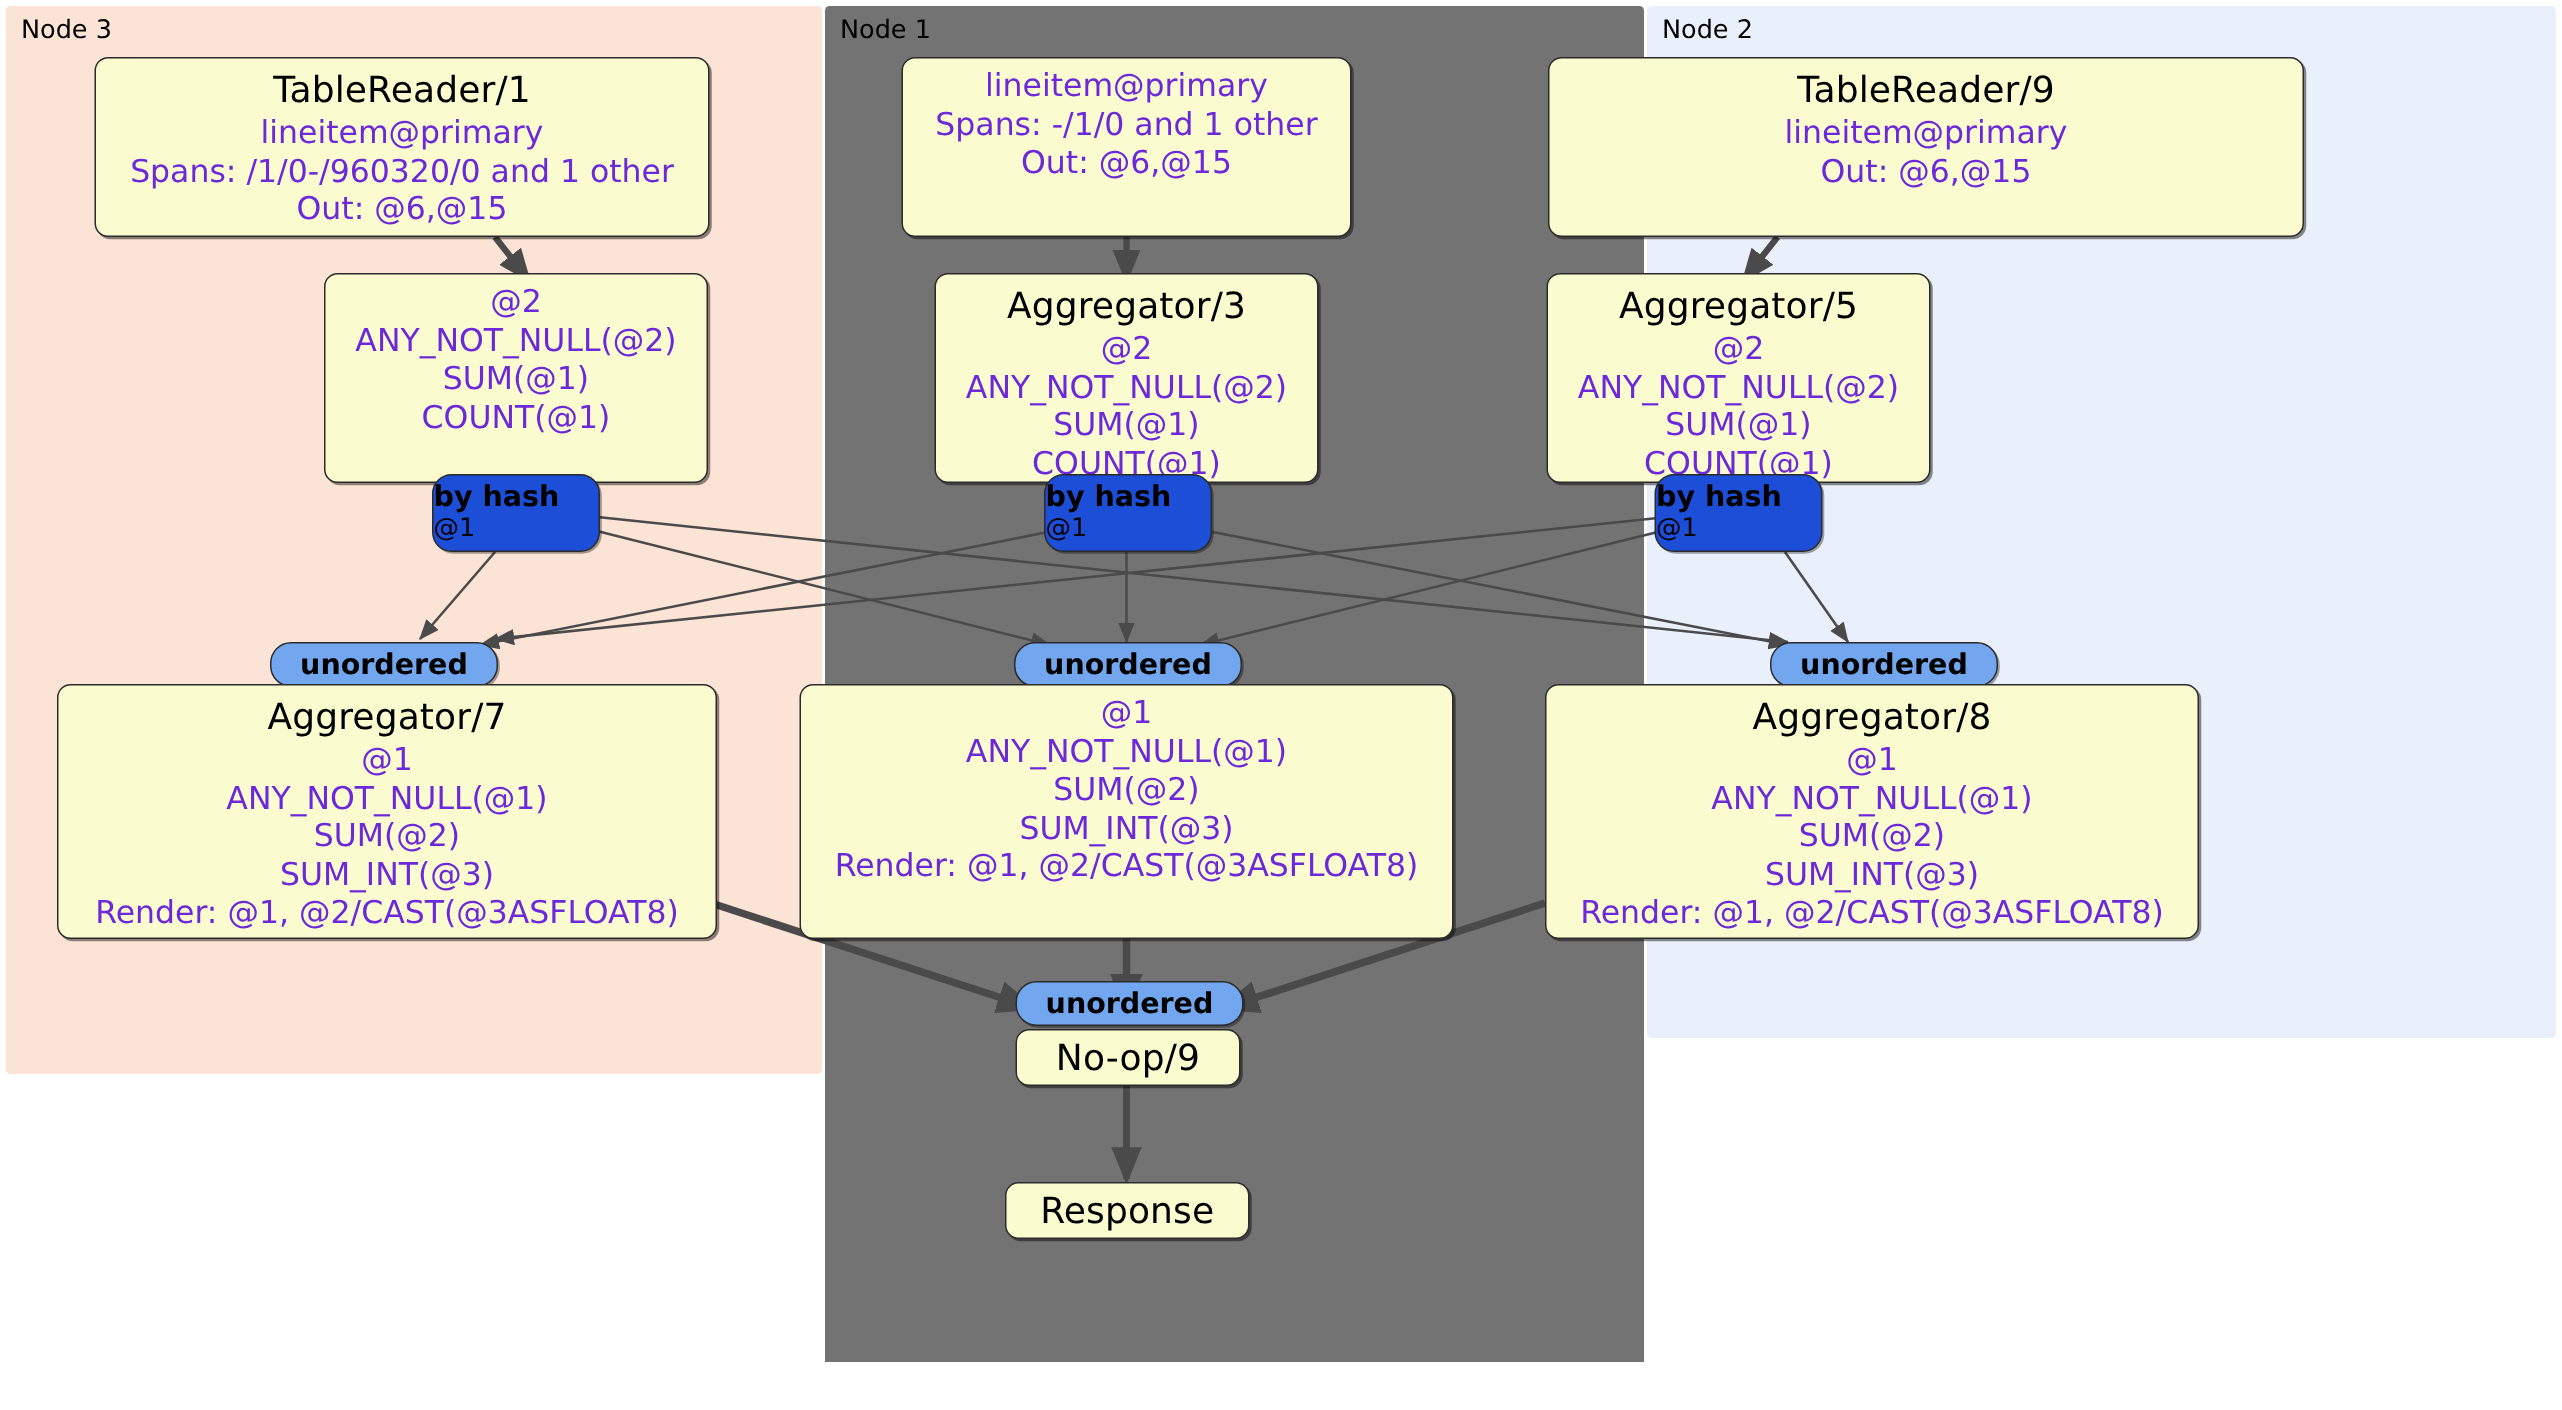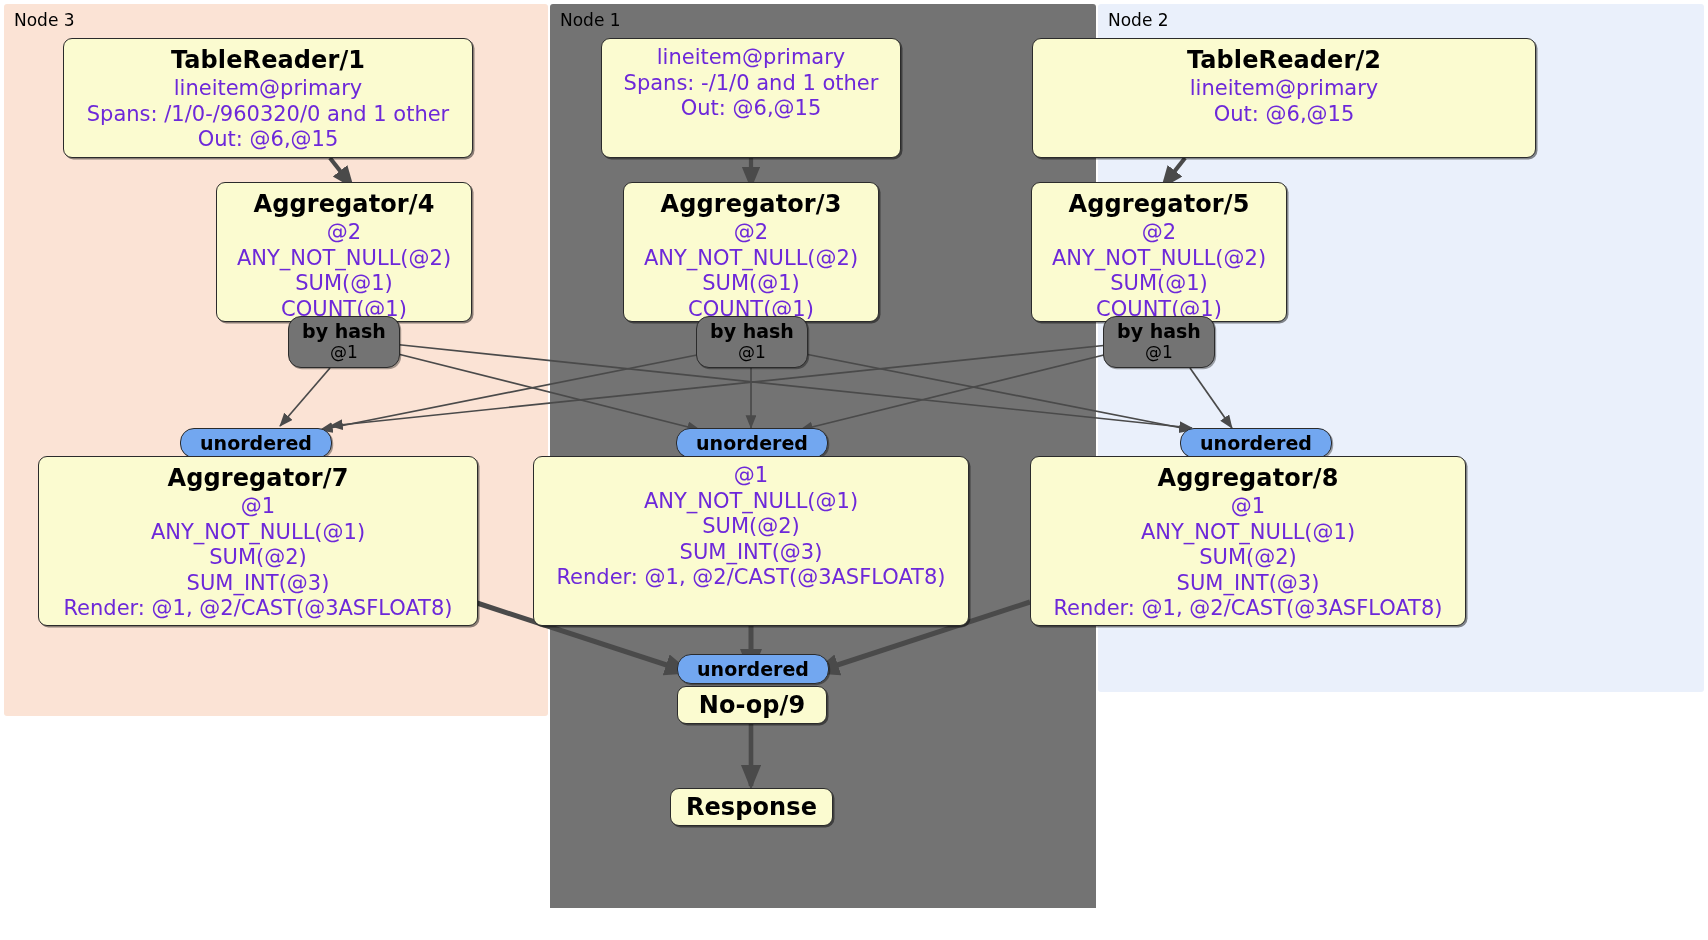--- a/index.html
+++ b/index.html
@@ -43,21 +43,21 @@
     position: absolute;
     box-sizing: border-box;
     background: #fbfbd0;
     border: 1.6px solid #2b2b2b;
     border-radius: 9px;
     text-align: center;
     padding: 6px 10px 8px 10px;
     box-shadow: 1.5px 1.5px 0px rgba(0,0,0,0.45);
   }
   .proc-title {
-    font-weight: bold;
+    font-weight: normal;
     font-size: 24px;
     line-height: 31px;
     color: #000;
     letter-spacing: 0.1px;
   }
   .proc-line {
     font-size: 21px;
     line-height: 25.5px;
     color: #6d28d9;
     white-space: nowrap;
@@ -71,24 +71,24 @@
     text-align: center;
     display: flex;
     align-items: center;
     justify-content: center;
     box-shadow: 1.5px 1.5px 0px rgba(0,0,0,0.45);
   }
   .small-box .proc-title { font-size: 24px; }
   .badge-hash {
     position: absolute;
     box-sizing: border-box;
-    background: #737373;
+    background: #1d4ed8;
     border: 1.5px solid #2b2b2b;
     border-radius: 13px;
-    text-align: center;
+    text-align: left;
     padding-top: 3px;
     box-shadow: 1.2px 1.2px 0 rgba(0,0,0,0.35);
   }
   .badge-hash .bh-title {
     font-weight: bold;
     font-size: 19px;
     line-height: 22px;
     color: #000;
   }
   .badge-hash .bh-sub {
@@ -171,27 +171,26 @@
     <div class="proc-line">Out: @6,@15</div>
   </div>
 
   <div class="proc-box" style="left:601px; top:38px; width:300px; height:120px;">
     <div class="proc-line">lineitem@primary</div>
     <div class="proc-line">Spans: -/1/0 and 1 other</div>
     <div class="proc-line">Out: @6,@15</div>
   </div>
 
   <div class="proc-box" style="left:1032px; top:38px; width:504px; height:120px;">
-    <div class="proc-title">TableReader/2</div>
+    <div class="proc-title">TableReader/9</div>
     <div class="proc-line">lineitem@primary</div>
     <div class="proc-line">Out: @6,@15</div>
   </div>
 
   <div class="proc-box" style="left:216px; top:182px; width:256px; height:140px;">
-    <div class="proc-title">Aggregator/4</div>
     <div class="proc-line">@2</div>
     <div class="proc-line">ANY_NOT_NULL(@2)</div>
     <div class="proc-line">SUM(@1)</div>
     <div class="proc-line">COUNT(@1)</div>
   </div>
 
   <div class="proc-box" style="left:623px; top:182px; width:256px; height:140px;">
     <div class="proc-title">Aggregator/3</div>
     <div class="proc-line">@2</div>
     <div class="proc-line">ANY_NOT_NULL(@2)</div>

